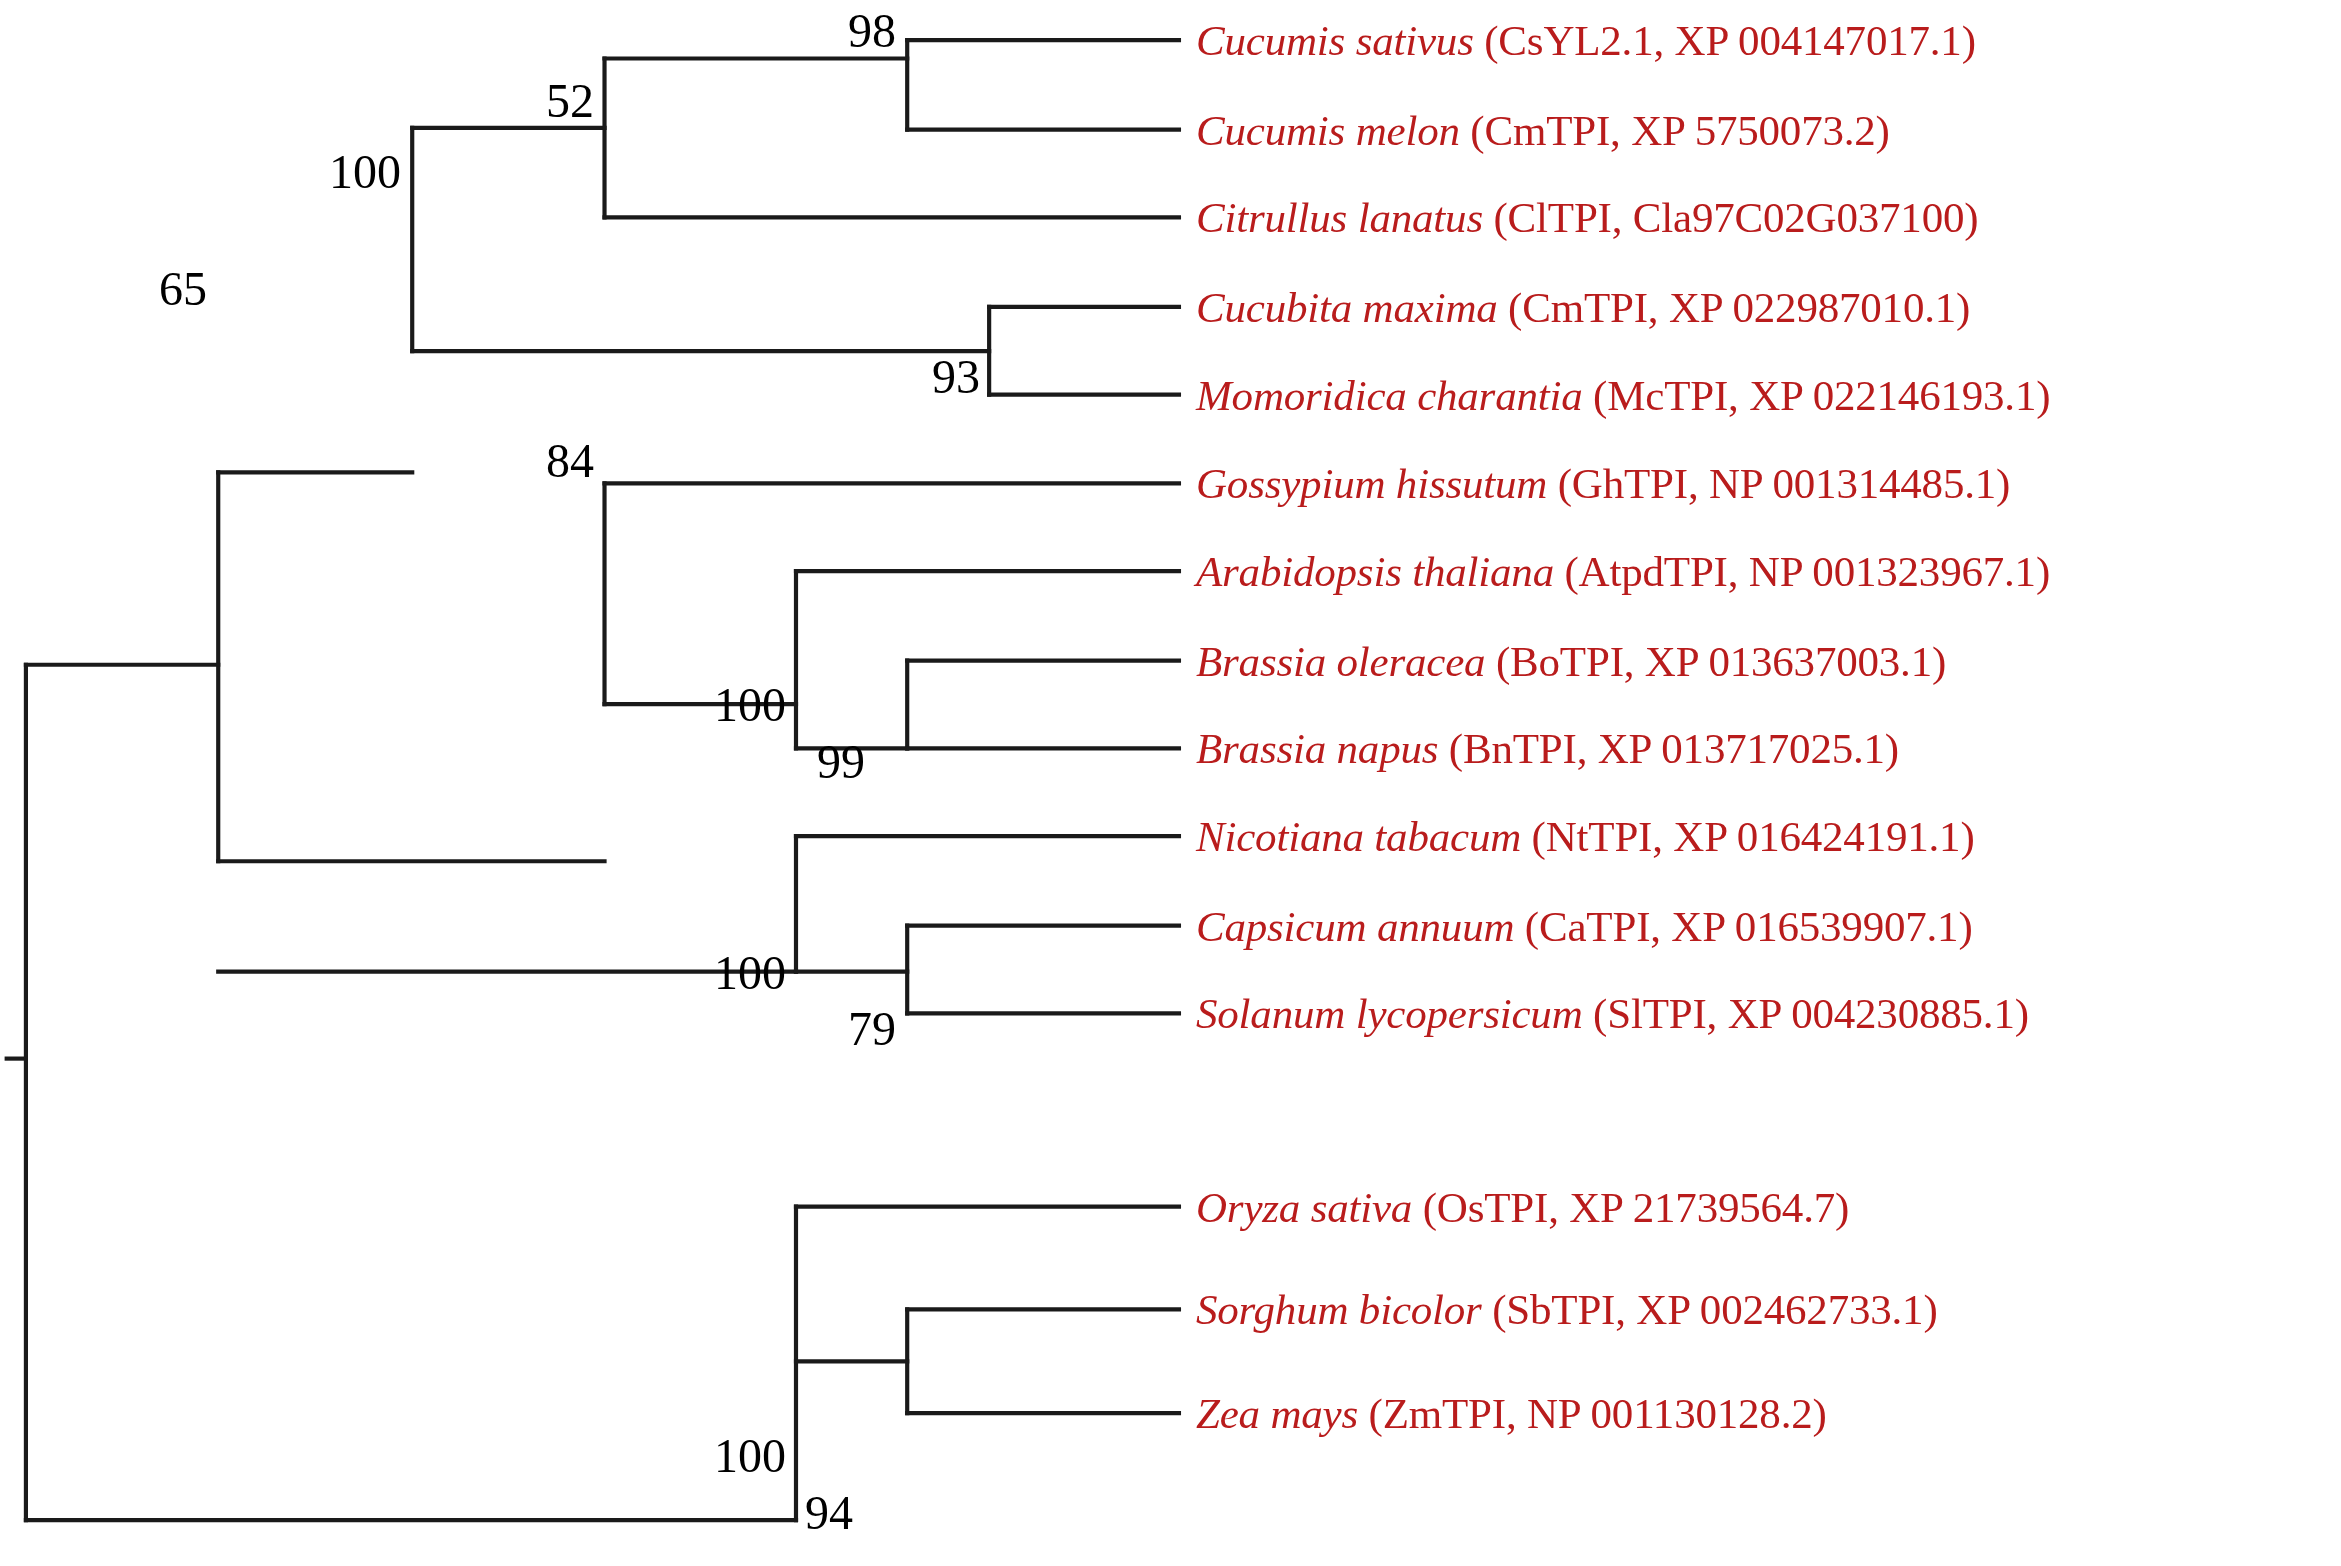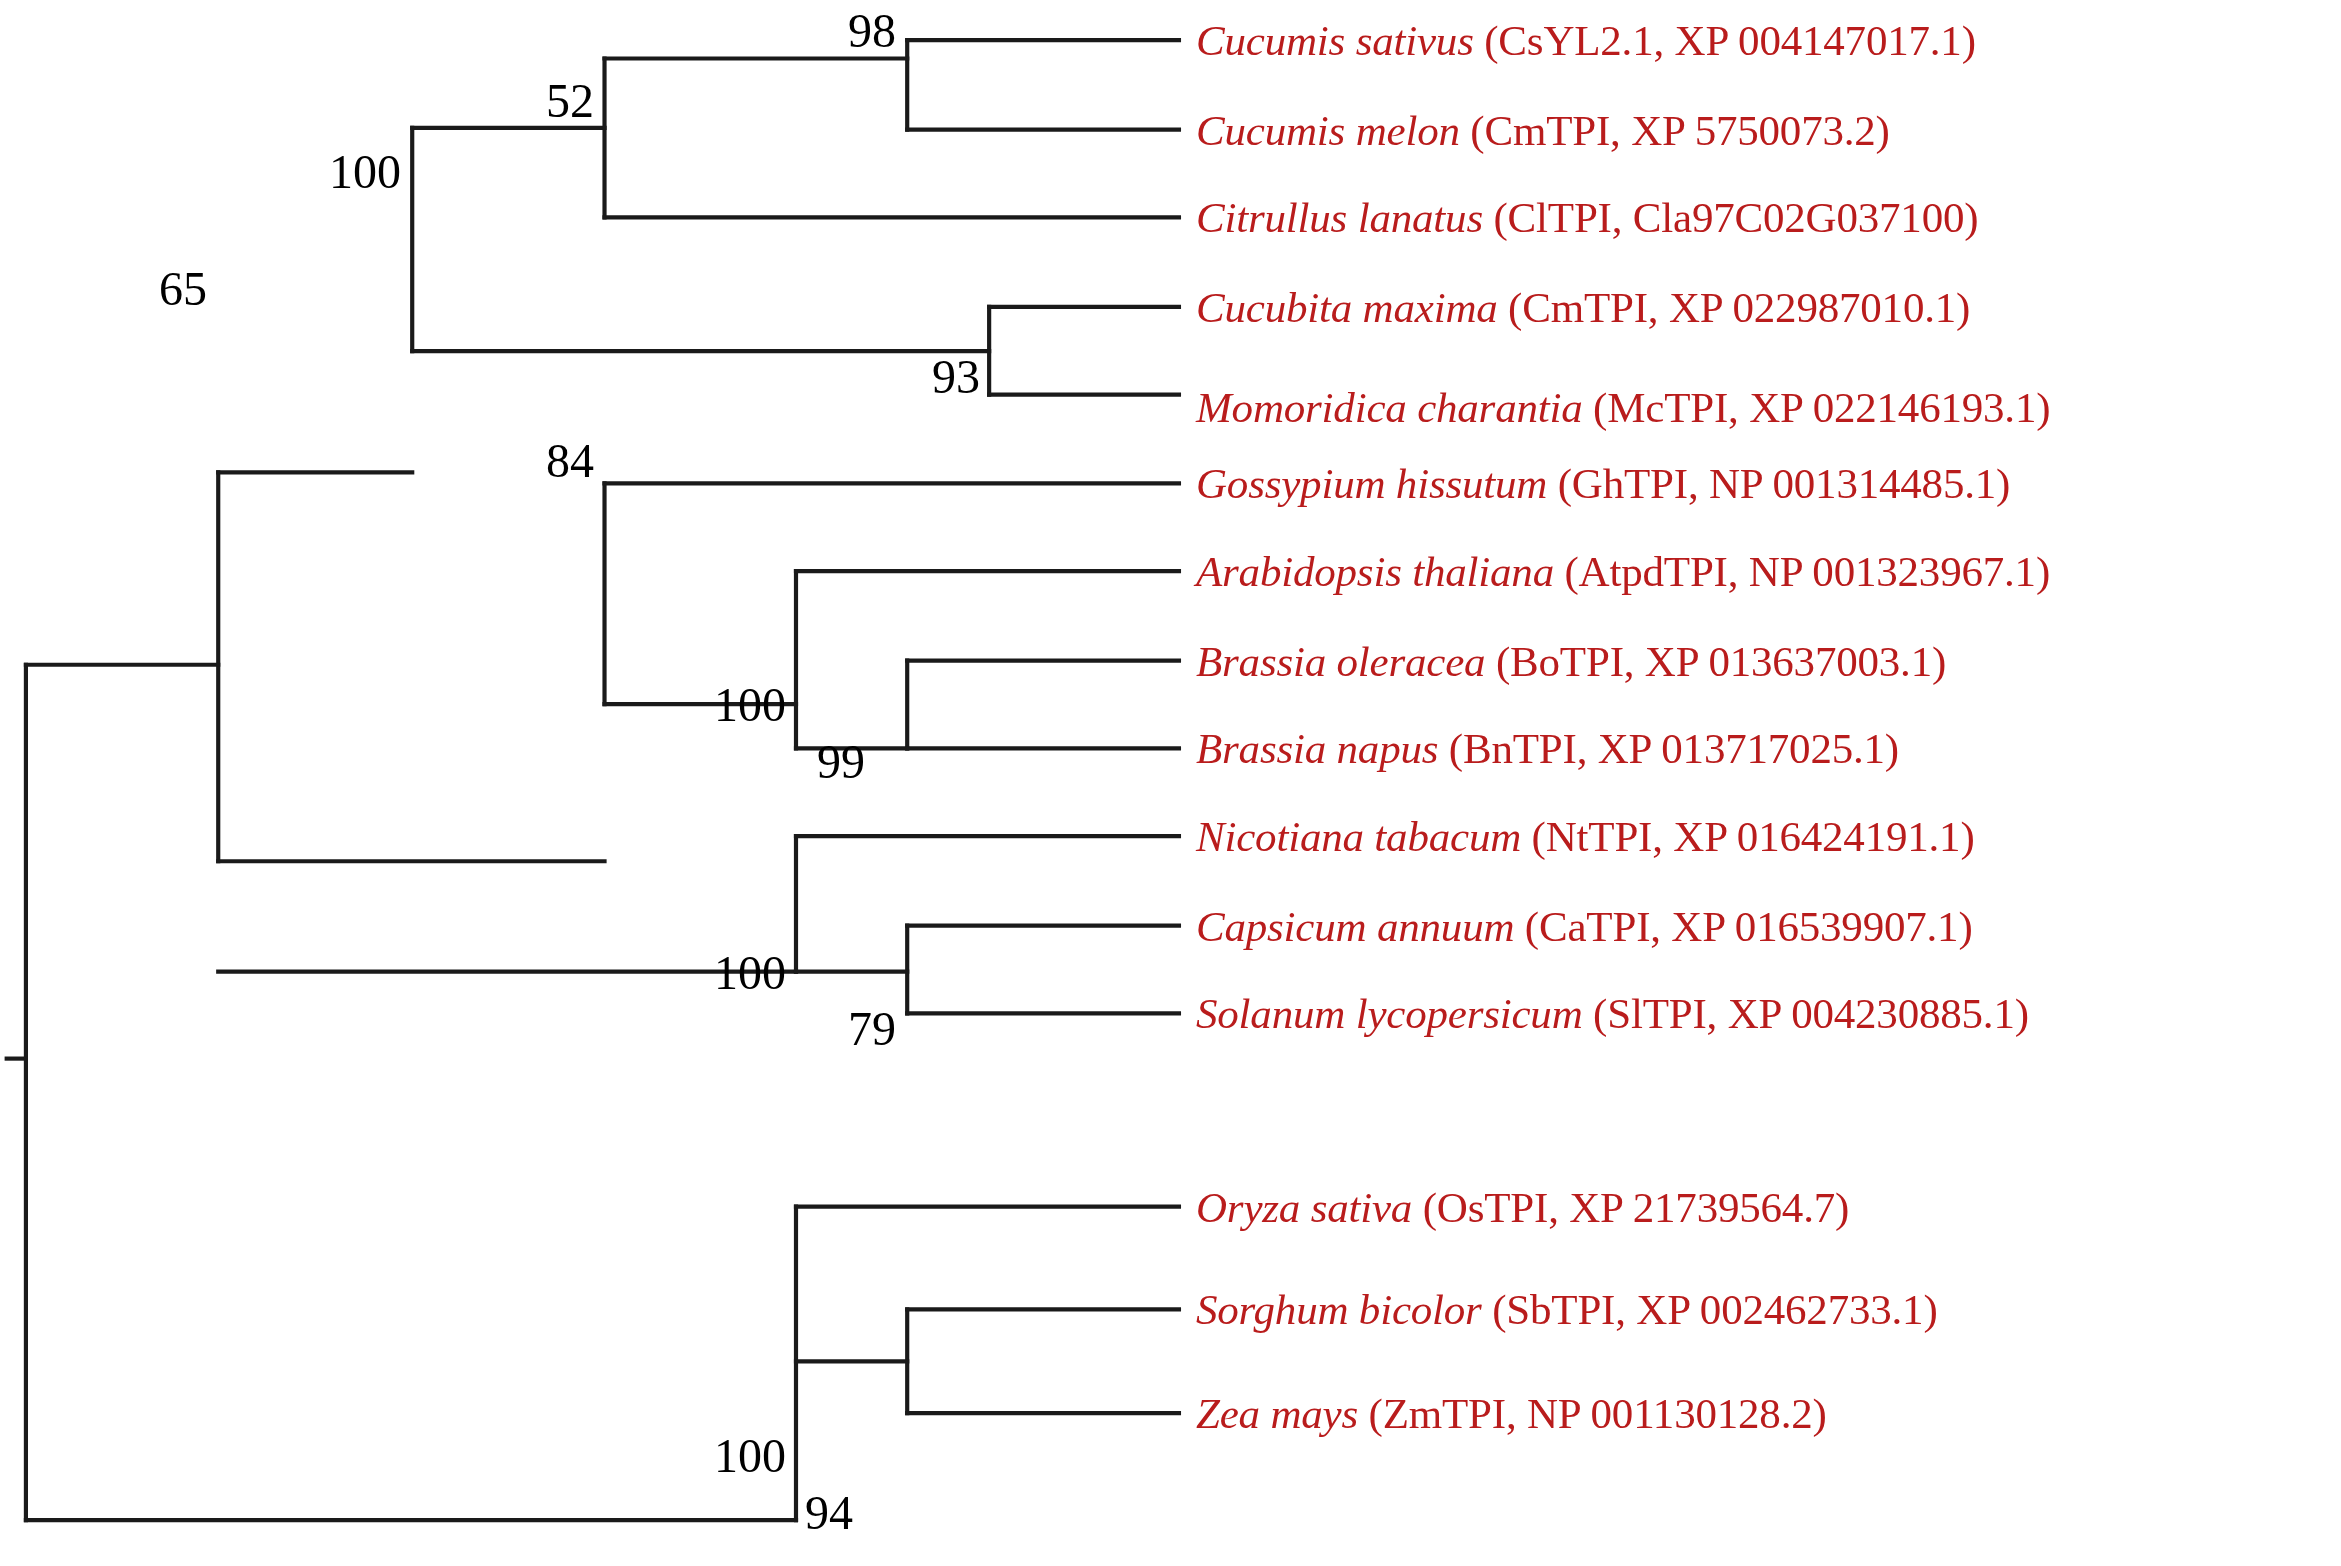--- a/index.html
+++ b/index.html
@@ -75,21 +75,21 @@
         <line x1="1085" x2="1410" y1="1566" y2="1566"></line>
         <line x1="1085" x2="1410" y1="1690" y2="1690"></line>
       </g>
   </svg>
 
   <div id="labels-layer">
       <div class="taxon-label" style="left: 1196px; top: 40px;"><span class="sci">Cucumis sativus</span><span class="acc"> (CsYL2.1, XP 004147017.1)</span></div>
       <div class="taxon-label" style="left: 1196px; top: 130px;"><span class="sci">Cucumis melon</span><span class="acc"> (CmTPI, XP 5750073.2)</span></div>
       <div class="taxon-label" style="left: 1196px; top: 217px;"><span class="sci">Citrullus lanatus</span><span class="acc"> (ClTPI, Cla97C02G037100)</span></div>
       <div class="taxon-label" style="left: 1196px; top: 307px;"><span class="sci">Cucubita maxima</span><span class="acc"> (CmTPI, XP 022987010.1)</span></div>
-      <div class="taxon-label" style="left: 1196px; top: 395px; margin-top: 12px;"><span class="sci">Momoridica charantia</span><span class="acc"> (McTPI, XP 022146193.1)</span></div>
+      <div class="taxon-label" style="left: 1196px; top: 395px;"><span class="sci">Momoridica charantia</span><span class="acc"> (McTPI, XP 022146193.1)</span></div>
       <div class="taxon-label" style="left: 1196px; top: 483px;"><span class="sci">Gossypium hissutum</span><span class="acc"> (GhTPI, NP 001314485.1)</span></div>
       <div class="taxon-label" style="left: 1196px; top: 571px;"><span class="sci">Arabidopsis thaliana</span><span class="acc"> (AtpdTPI,  NP 001323967.1)</span></div>
       <div class="taxon-label" style="left: 1196px; top: 661px;"><span class="sci">Brassia oleracea</span><span class="acc"> (BoTPI, XP 013637003.1)</span></div>
       <div class="taxon-label" style="left: 1196px; top: 748px;"><span class="sci">Brassia napus</span><span class="acc"> (BnTPI, XP 013717025.1)</span></div>
       <div class="taxon-label" style="left: 1196px; top: 836px;"><span class="sci">Nicotiana tabacum</span><span class="acc"> (NtTPI, XP 016424191.1)</span></div>
       <div class="taxon-label" style="left: 1196px; top: 926px;"><span class="sci">Capsicum annuum</span><span class="acc"> (CaTPI, XP 016539907.1)</span></div>
       <div class="taxon-label" style="left: 1196px; top: 1013px;"><span class="sci">Solanum lycopersicum</span><span class="acc"> (SlTPI, XP 004230885.1)</span></div>
       <div class="taxon-label" style="left: 1196px; top: 1207px;"><span class="sci">Oryza sativa</span><span class="acc"> (OsTPI, XP 21739564.7)</span></div>
       <div class="taxon-label" style="left: 1196px; top: 1309px;"><span class="sci">Sorghum bicolor</span><span class="acc"> (SbTPI, XP 002462733.1)</span></div>
       <div class="taxon-label" style="left: 1196px; top: 1413px;"><span class="sci">Zea mays</span><span class="acc"> (ZmTPI, NP 001130128.2)</span></div>

